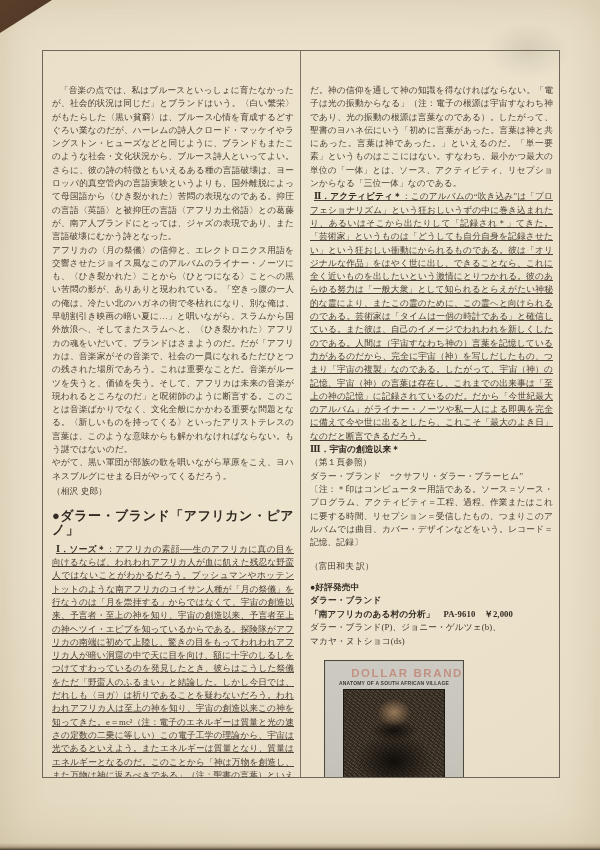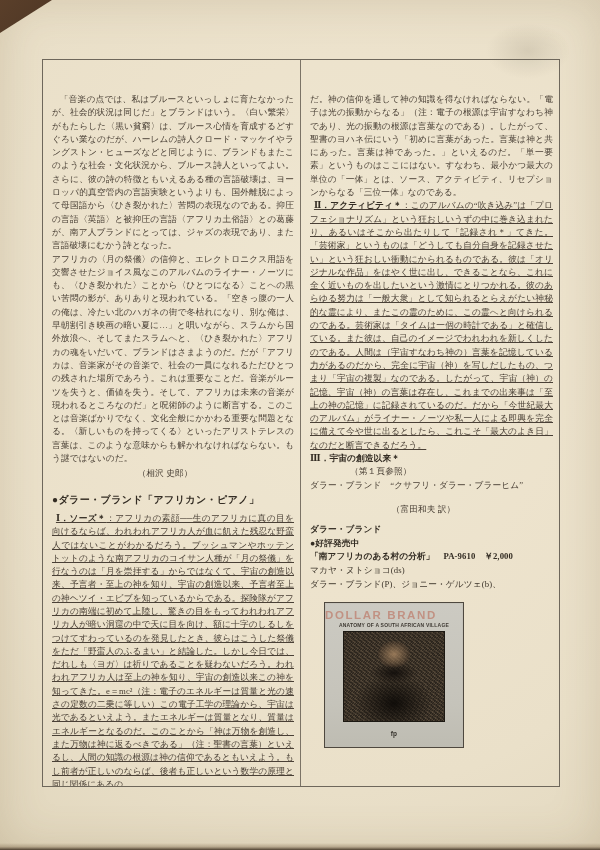--- a/index.html
+++ b/index.html
@@ -14,55 +14,55 @@
       radial-gradient(60px 40px at 88% 6%, rgba(150,140,120,0.25), rgba(0,0,0,0) 70%),
       radial-gradient(120% 100% at 58% 38%, #f0e6d1 0%, #e9dfc8 55%, #dcd1b6 92%, #d3c7aa 100%);
     box-shadow:inset 0 0 46px rgba(125,98,62,0.20);
     clip-path:polygon(0 33px, 52px 0, 100% 0, 100% 100%, 0 100%);
   }
   .bottom-edge{
     position:absolute;left:0;bottom:0;width:100%;height:7px;
     background:linear-gradient(to bottom, rgba(0,0,0,0) 0%, rgba(128,108,80,0.40) 55%, rgba(54,40,26,0.85) 100%);
   }
   .panel{
-    position:absolute;left:42px;top:59px;width:516px;height:726px;
+    position:absolute;left:42px;top:50px;width:516px;height:726px;
     border:1px solid #6e675b;display:flex;overflow:hidden;
     background:rgba(255,253,245,0.05);
   }
   .col{
     width:258px;box-sizing:border-box;
     padding:33px 6px 10px 9px;
     font-size:8.7px;line-height:13.3px;letter-spacing:0.1px;
     text-align:justify;color:#4a4036;
   }
   .col-left{border-right:1px solid #7b7366;}
   .col p{margin:0;}
   p.indent1{text-indent:0.9em;}
   p.indent2{text-indent:0.45em;text-decoration:underline;}
-  .sig{text-align:center;margin:2px 16px 2px 0;color:#433a30;}
+  .sig{text-align:left;margin:2px 16px 2px 0;color:#433a30;}
   .heading{
-    font-size:10px;font-weight:bold;color:#332c23;
-    margin:12px 0 6px 0;letter-spacing:0.4px;
+    font-size:13px;font-weight:bold;color:#332c23;
+    margin:12px 0 6px 0;letter-spacing:0.4px;font-family:Liberation Mono, monospace;
   }
   .seclabel{font-weight:bold;color:#332c23;}
-  .refline{margin-top:0;margin-left:40px;}
+  .refline{margin-top:0;}
   .creditline{margin-top:12px;}
   .sig-trans{margin-top:11px;}
   .ad{margin-top:7px;color:#3e362c;}
   .ad .b{font-weight:bold;color:#332c23;}
   .ad div{line-height:13.6px;}
   .cover{
     width:140px;height:146px;box-sizing:border-box;
     margin:11px 0 0 14px;padding-top:7px;
     background:linear-gradient(#cccac2 0%,#c5c3ba 70%,#bebcb2 100%);
     border:1px solid #4e483f;
     box-shadow:0 0 0 1px rgba(190,188,178,0.4) inset;
   }
   .cover-title{
-    text-align:left;font-weight:bold;font-size:11.5px;letter-spacing:1.6px;
+    text-align:right;font-weight:bold;font-size:11.5px;letter-spacing:1.6px;
     color:#bf8474;opacity:0.8;line-height:11px;
     font-family:"Liberation Sans","DejaVu Sans",sans-serif;
   }
   .cover-sub{
     text-align:center;font-weight:bold;font-size:5px;letter-spacing:0.2px;
     color:#3f3a33;margin-top:2px;line-height:5px;
     font-family:"Liberation Sans","DejaVu Sans",sans-serif;
   }
   .cover-photo{
     width:100px;height:89px;margin:3px auto 0;
@@ -83,39 +83,41 @@
 </head>
 <body>
 
 <div class="backdrop">
   <div class="sheet">
     <div class="panel">
 
       <div class="col col-left">
         <p class="indent1">「音楽の点では、私はブルースといっしょに育たなかったが、社会的状況は同じだ」とブランドはいう。〈白い繁栄〉がもたらした〈黒い貧窮〉は、ブルース心情を育成するどすぐろい業なのだが、ハーレムの詩人クロード・マッケイやラングストン・ヒューズなどと同じように、ブランドもまたこのような社会・文化状況から、ブルース詩人といってよい。さらに、彼の詩の特徴ともいえるある種の言語破壊は、ヨーロッパ的真空管内の言語実験というよりも、国外離脱によって母国語から〈ひき裂かれた〉苦悶の表現なのである。抑圧の言語〈英語〉と被抑圧の言語〈アフリカ土俗語〉との葛藤が、南ア人ブランドにとっては、ジャズの表現であり、また言語破壊にむかう詩となった。</p>
         <p>アフリカの〈月の祭儀〉の信仰と、エレクトロニクス用語を交響させたジョイス風なこのアルバムのライナー・ノーツにも、〈ひき裂かれた〉ことから〈ひとつになる〉ことへの黒い苦悶の影が、ありありと現われている。「空きっ腹の一人の俺は、冷たい北のハガネの街で冬枯れになり、別な俺は、早朝割引き映画の暗い夏に…」と唄いながら、スラムから国外放浪へ、そしてまたスラムへと、〈ひき裂かれた〉アフリカの魂をいだいて、ブランドはさまようのだ。だが「アフリカは、音楽家がその音楽で、社会の一員になれるただひとつの残された場所であろう。これは重要なことだ。音楽がルーツを失うと、価値を失う。そして、アフリカは未来の音楽が現われるところなのだ」と呪術師のように断言する。このことは音楽ばかりでなく、文化全般にかかわる重要な問題となる。〈新しいものを持ってくる〉といったアリストテレスの言葉は、このような意味からも解かれなければならない。もう謎ではないのだ。</p>
+        <p>やがて、黒い軍団が部族の歌を唄いながら草原をこえ、ヨハネスブルグにせまる日がやってくるだろう。</p>
         <div class="sig">（相沢 史郎）</div>
         <div class="heading">●ダラー・ブランド「アフリカン・ピアノ」</div>
         <p class="indent2"><span class="seclabel">Ⅰ．ソーズ＊</span><span>：アフリカの素顔──生のアフリカに真の目を向けるならば、われわれアフリカ人が血に飢えた残忍な野蛮人ではないことがわかるだろう。ブッシュマンやホッテントットのような南アフリカのコイサン人種が「月の祭儀」を行なうのは「月を崇拝する」からではなくて、宇宙の創造以来、予言者・至上の神を知り、宇宙の創造以来、予言者至上の神ヘツイ・エビブを知っているからである。探険隊がアフリカの南端に初めて上陸し、驚きの目をもってわれわれアフリカ人が暗い洞窟の中で天に目を向け、額に十字のしるしをつけてすわっているのを発見したとき、彼らはこうした祭儀をただ「野蛮人のふるまい」と結論した。しかし今日では、だれしも〈ヨガ〉は祈りであることを疑わないだろう。われわれアフリカ人は至上の神を知り、宇宙の創造以来この神を知ってきた。e＝mc²（注：電子のエネルギーは質量と光の速さの定数の二乗に等しい）この電子工学の理論から、宇宙は光であるといえよう。またエネルギーは質量となり、質量はエネルギーとなるのだ。このことから「神は万物を創造し、また万物は神に返るべきである」（注：聖書の言葉）といえるし、人間の知識の根源は神の信仰であるともいえよう。もし前者が正しいのならば、後者も正しいという数学の原理と同じ関係にあるの</span></p>
       </div>
 
       <div class="col col-right">
         <p>だ。神の信仰を通して神の知識を得なければならない。「電子は光の振動からなる」（注：電子の根源は宇宙すなわち神であり、光の振動の根源は言葉なのである）。したがって、聖書のヨハネ伝にいう「初めに言葉があった。言葉は神と共にあった。言葉は神であった。」といえるのだ。「単一要素」というものはここにはない。すなわち、最小かつ最大の単位の「一体」とは、ソース、アクティビティ、リセプションからなる「三位一体」なのである。</p>
         <p class="indent2"><span class="seclabel">Ⅱ．アクティビティ＊</span><span>：このアルバムの“吹き込み”は「プロフェショナリズム」という狂おしいうずの中に巻き込まれたり、あるいはそこから出たりして「記録され＊」てきた。「芸術家」というものは「どうしても自分自身を記録させたい」という狂おしい衝動にかられるものである。彼は「オリジナルな作品」をはやく世に出し、できることなら、これに全く近いものを出したいという激情にとりつかれる。彼のあらゆる努力は「一般大衆」として知られるとらえがたい神秘的な霊により、またこの霊のために、この霊へと向けられるのである。芸術家は「タイムは一個の時計である」と確信している。また彼は、自己のイメージでわれわれを新しくしたのである。人間は（宇宙すなわち神の）言葉を記憶している力があるのだから、完全に宇宙（神）を写しだしたもの、つまり「宇宙の複製」なのである。したがって、宇宙（神）の記憶、宇宙（神）の言葉は存在し、これまでの出来事は「至上の神の記憶」に記録されているのだ。だから「今世紀最大のアルバム」がライナー・ノーツや私一人による即興を完全に備えて今や世に出るとしたら、これこそ「最大のよき日」なのだと断言できるだろう。</span></p>
         <div class="seclabel">Ⅲ．宇宙の創造以来＊</div>
         <div class="refline">（第１頁参照）</div>
         <p class="creditline">ダラー・ブランド　“クサフリ・ダラー・ブラーヒム”</p>
+        <p>〔注：＊印はコンピューター用語である。ソース＝ソース・プログラム、アクティビティ＝工程、過程、作業またはこれに要する時間、リセプション＝受信したもの、つまりこのアルバムでは曲目、カバー・デザインなどをいう。レコード＝記憶、記録〕</p>
         <div class="sig sig-trans">（富田和夫 訳）</div>
 
         <div class="ad">
+          <div class="b">●好評発売中</div>
           <div class="b">ダラー・ブランド</div>
-          <div class="b">●好評発売中</div>
           <div class="b">「南アフリカのある村の分析」　PA-9610　￥2,000</div>
+          <div>ダラー・ブランド(P)、ジョニー・ゲルツェ(b)、</div>
           <div>マカヤ・ヌトショコ(ds)</div>
-          <div>ダラー・ブランド(P)、ジョニー・ゲルツェ(b)、</div>
         </div>
 
         <div class="cover">
           <div class="cover-title">DOLLAR BRAND</div>
           <div class="cover-sub">ANATOMY OF A SOUTH AFRICAN VILLAGE</div>
           <div class="cover-photo"></div>
           <div class="cover-logo">fp</div>
         </div>
       </div>
 

